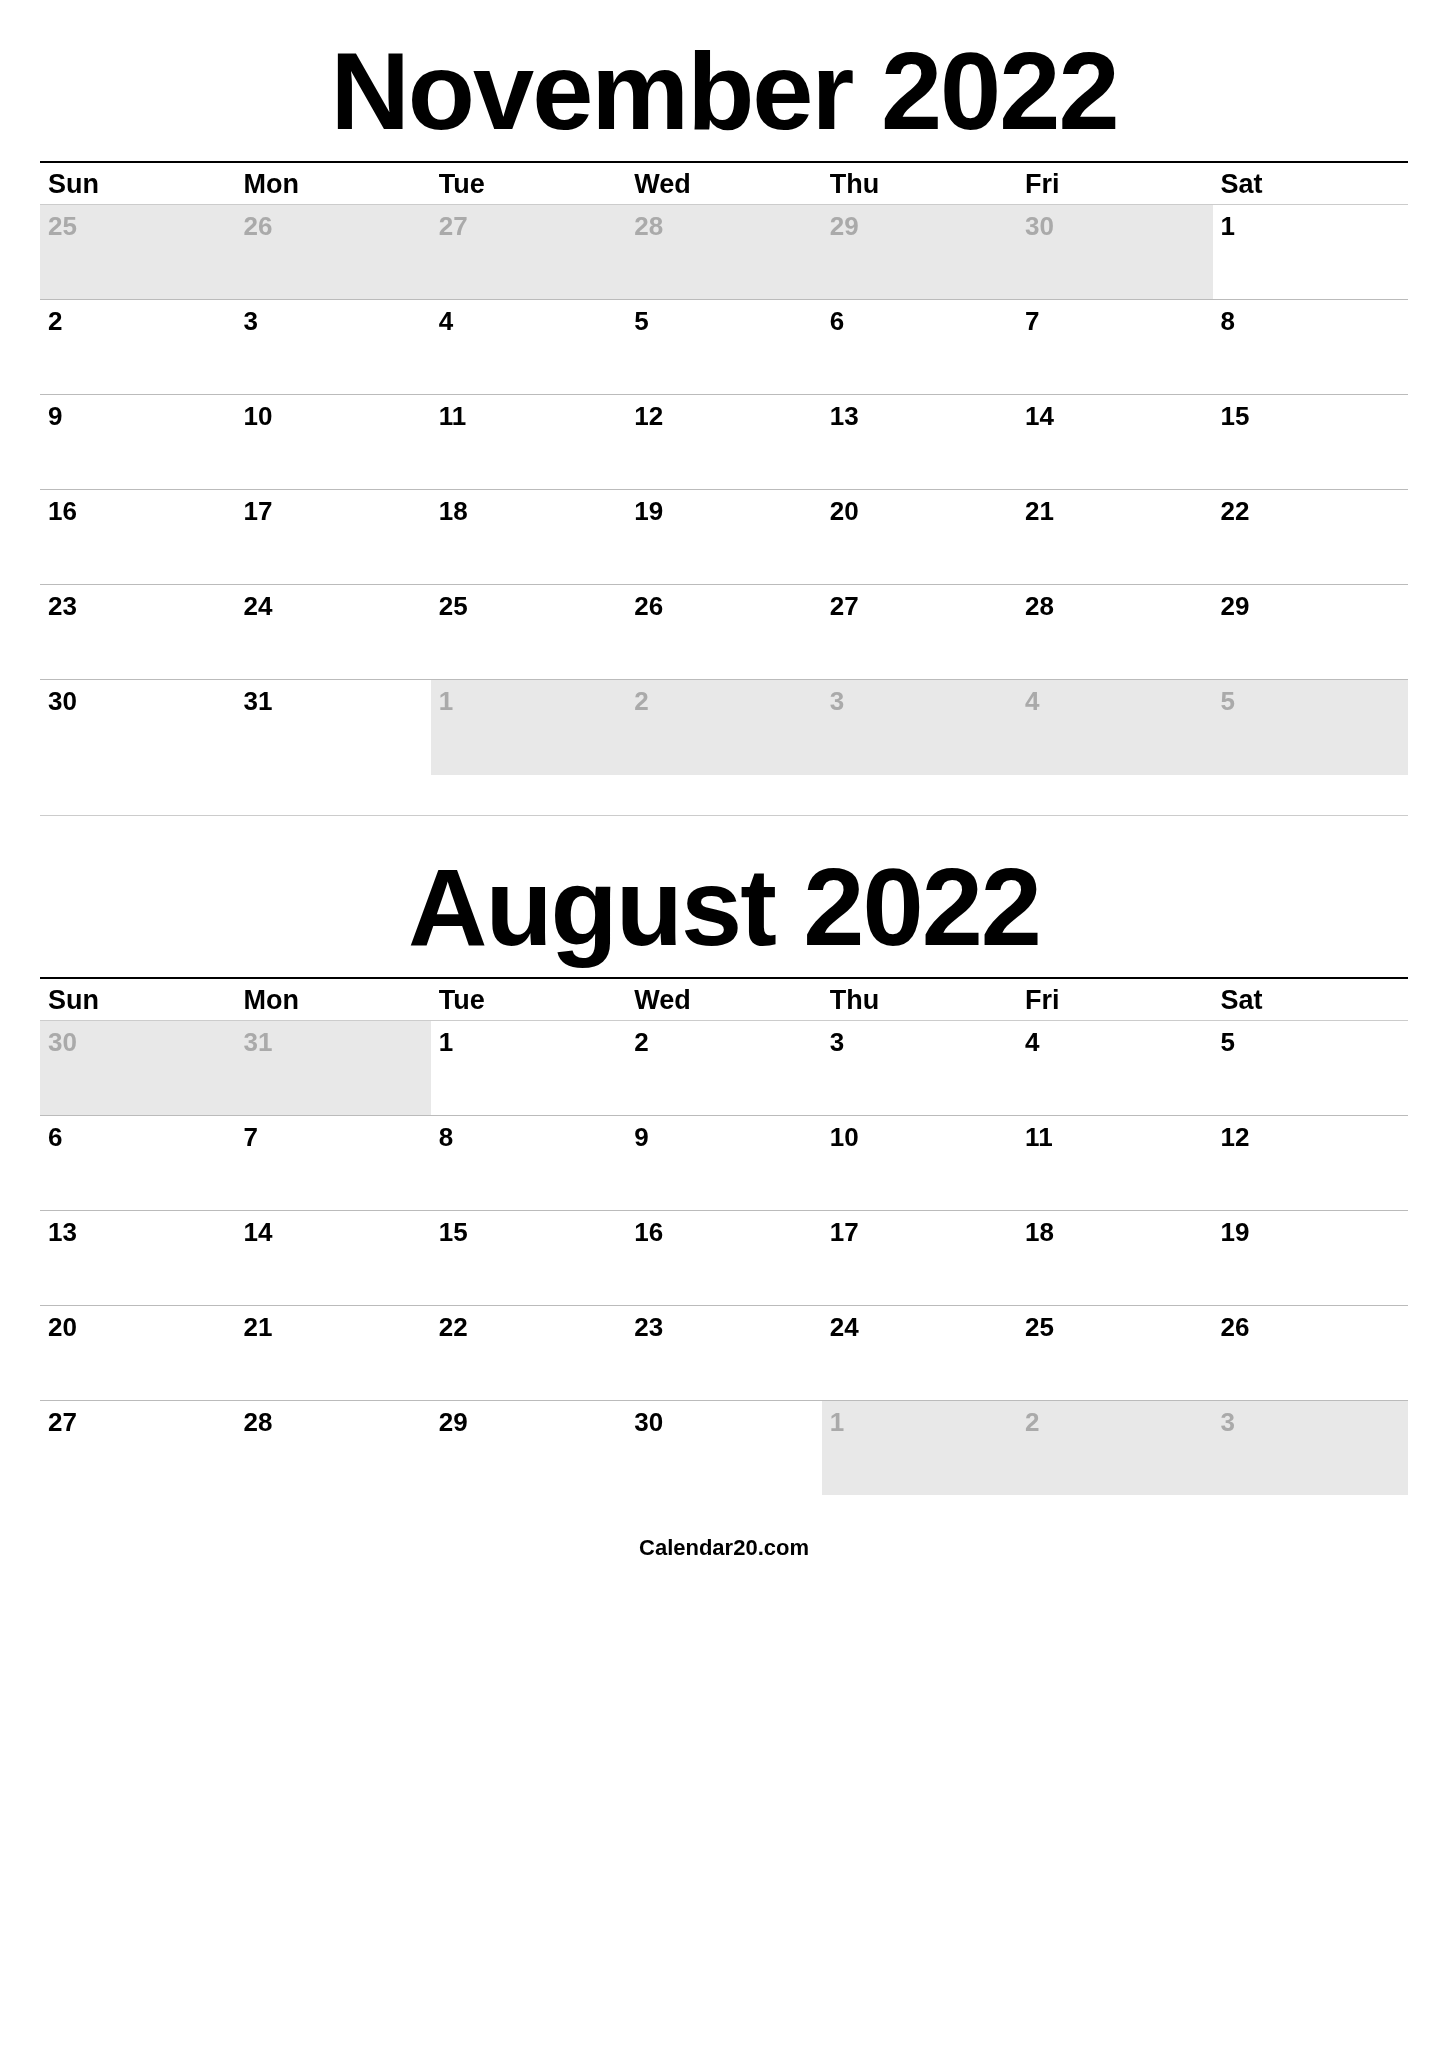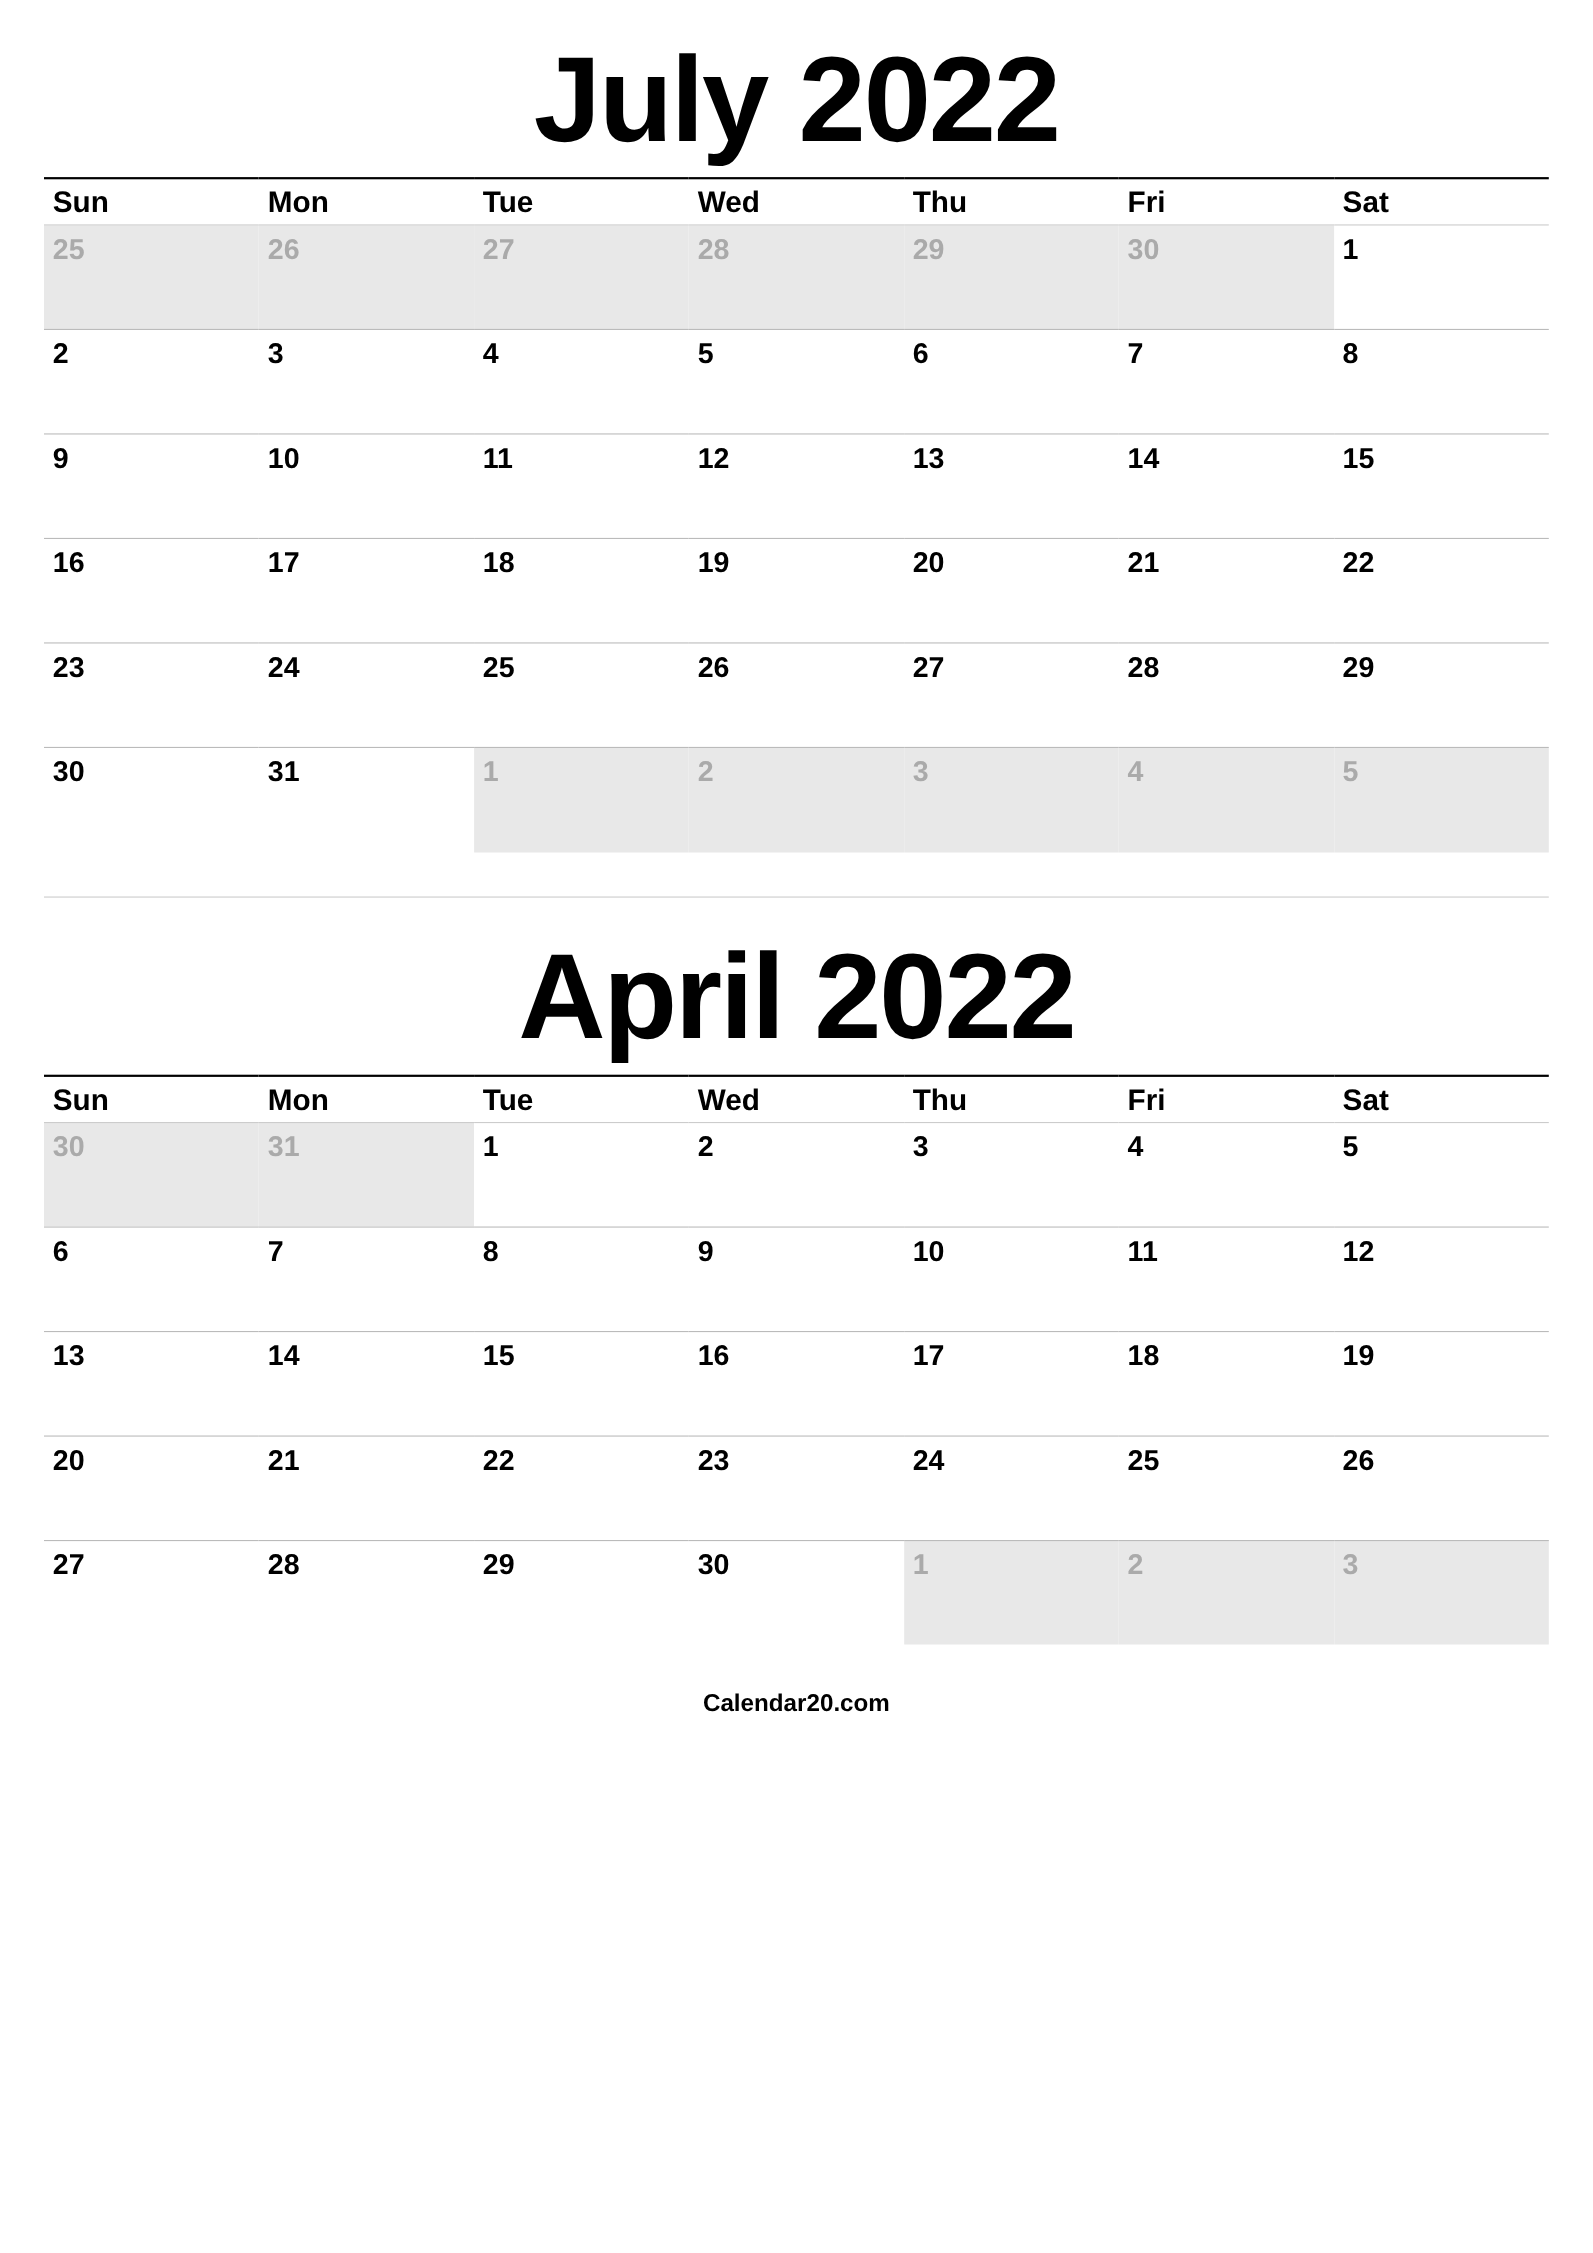--- a/index.html
+++ b/index.html
@@ -69,21 +69,21 @@
     .divider {
       border: none;
       border-top: 1px solid #ccc;
       margin: 10px 0 30px 0;
     }
   </style>
 </head>
 <body>
 
 <div class="calendar-section">
-  <h1 class="month-title">July 2022</h1>
+  <h1 class="month-title">November 2022</h1>
   <table class="calendar-grid">
     <thead>
       <tr>
         <th>Sun</th>
         <th>Mon</th>
         <th>Tue</th>
         <th>Wed</th>
         <th>Thu</th>
         <th>Fri</th>
         <th>Sat</th>
@@ -228,21 +228,21 @@
             <span class="day-num">5</span>
           </td>
         </tr>
       </tbody>
   </table>
 </div>
 
 <hr class="divider">
 
 <div class="calendar-section">
-  <h1 class="month-title">April 2022</h1>
+  <h1 class="month-title">August 2022</h1>
   <table class="calendar-grid">
     <thead>
       <tr>
         <th>Sun</th>
         <th>Mon</th>
         <th>Tue</th>
         <th>Wed</th>
         <th>Thu</th>
         <th>Fri</th>
         <th>Sat</th>

